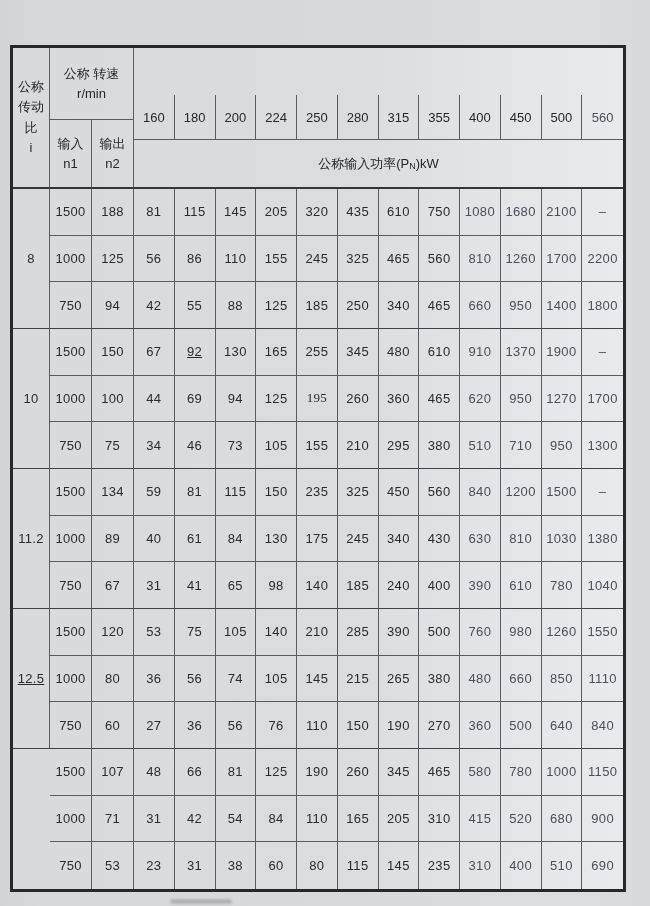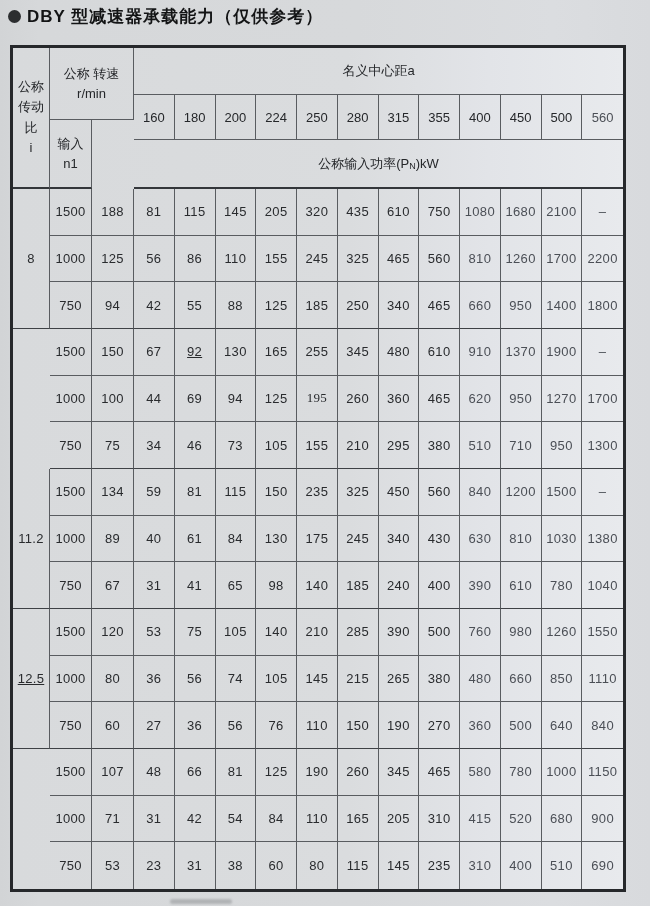--- a/index.html
+++ b/index.html
@@ -44,24 +44,20 @@
   .smudge{
     position:absolute;left:170px;top:899px;width:62px;height:5px;border-radius:3px;
     background:#84878a;opacity:.45;filter:blur(1px);
   }
 </style>
 </head>
 <body>
 
 <div class="page">
 
-  <div class="title">
-    <span class="bullet"></span>
-    <span class="title-text">DBY 型减速器承载能力（仅供参考）</span>
-  </div>
 
   <div class="tbl">
     <div class="grid">
 
       <div class="cell head stack speed-head">
         <div>公称 转速</div>
         <div>r/min</div>
       </div>
 
       <div class="cell head stack ratio-head">
@@ -69,22 +65,25 @@
         <div>传动</div>
         <div>比</div>
         <div>i</div>
       </div>
 
       <div class="cell head stack in-head">
         <div>输入</div>
         <div>n1</div>
       </div>
 
-
-      <div class="cell head cd-head">名义中心距a</div>
+      <div class="cell head stack out-head">
+        <div>输出</div>
+        <div>n2</div>
+      </div>
+
 
       <div class="cell head size" style="grid-column:4">160</div>
       <div class="cell head size" style="grid-column:5">180</div>
       <div class="cell head size" style="grid-column:6">200</div>
       <div class="cell head size" style="grid-column:7">224</div>
       <div class="cell head size" style="grid-column:8">250</div>
       <div class="cell head size" style="grid-column:9">280</div>
       <div class="cell head size" style="grid-column:10">315</div>
       <div class="cell head size" style="grid-column:11">355</div>
       <div class="cell head size" style="grid-column:12">400</div>
@@ -134,20 +133,21 @@
         <div class="cell num  grp-end" style="grid-area: 7 / 6;">88</div>
         <div class="cell num  grp-end" style="grid-area: 7 / 7;">125</div>
         <div class="cell num  grp-end" style="grid-area: 7 / 8;">185</div>
         <div class="cell num  grp-end" style="grid-area: 7 / 9;">250</div>
         <div class="cell num  grp-end" style="grid-area: 7 / 10;">340</div>
         <div class="cell num  grp-end" style="grid-area: 7 / 11;">465</div>
         <div class="cell num dim grp-end" style="grid-area: 7 / 12;">660</div>
         <div class="cell num dim grp-end" style="grid-area: 7 / 13;">950</div>
         <div class="cell num dim grp-end" style="grid-area: 7 / 14;">1400</div>
         <div class="cell num dim last-col grp-end" style="grid-area: 7 / 15;">1800</div>
+        <div class="cell num grp-end" style="grid-area: 8 / 1 / span 3;">10</div>
         <div class="cell num " style="grid-area: 8 / 2;">1500</div>
         <div class="cell num " style="grid-area: 8 / 3;">150</div>
         <div class="cell num " style="grid-area: 8 / 4;">67</div>
         <div class="cell num " style="grid-area: 8 / 5; text-decoration: underline;">92</div>
         <div class="cell num " style="grid-area: 8 / 6;">130</div>
         <div class="cell num " style="grid-area: 8 / 7;">165</div>
         <div class="cell num " style="grid-area: 8 / 8;">255</div>
         <div class="cell num " style="grid-area: 8 / 9;">345</div>
         <div class="cell num " style="grid-area: 8 / 10;">480</div>
         <div class="cell num " style="grid-area: 8 / 11;">610</div>

